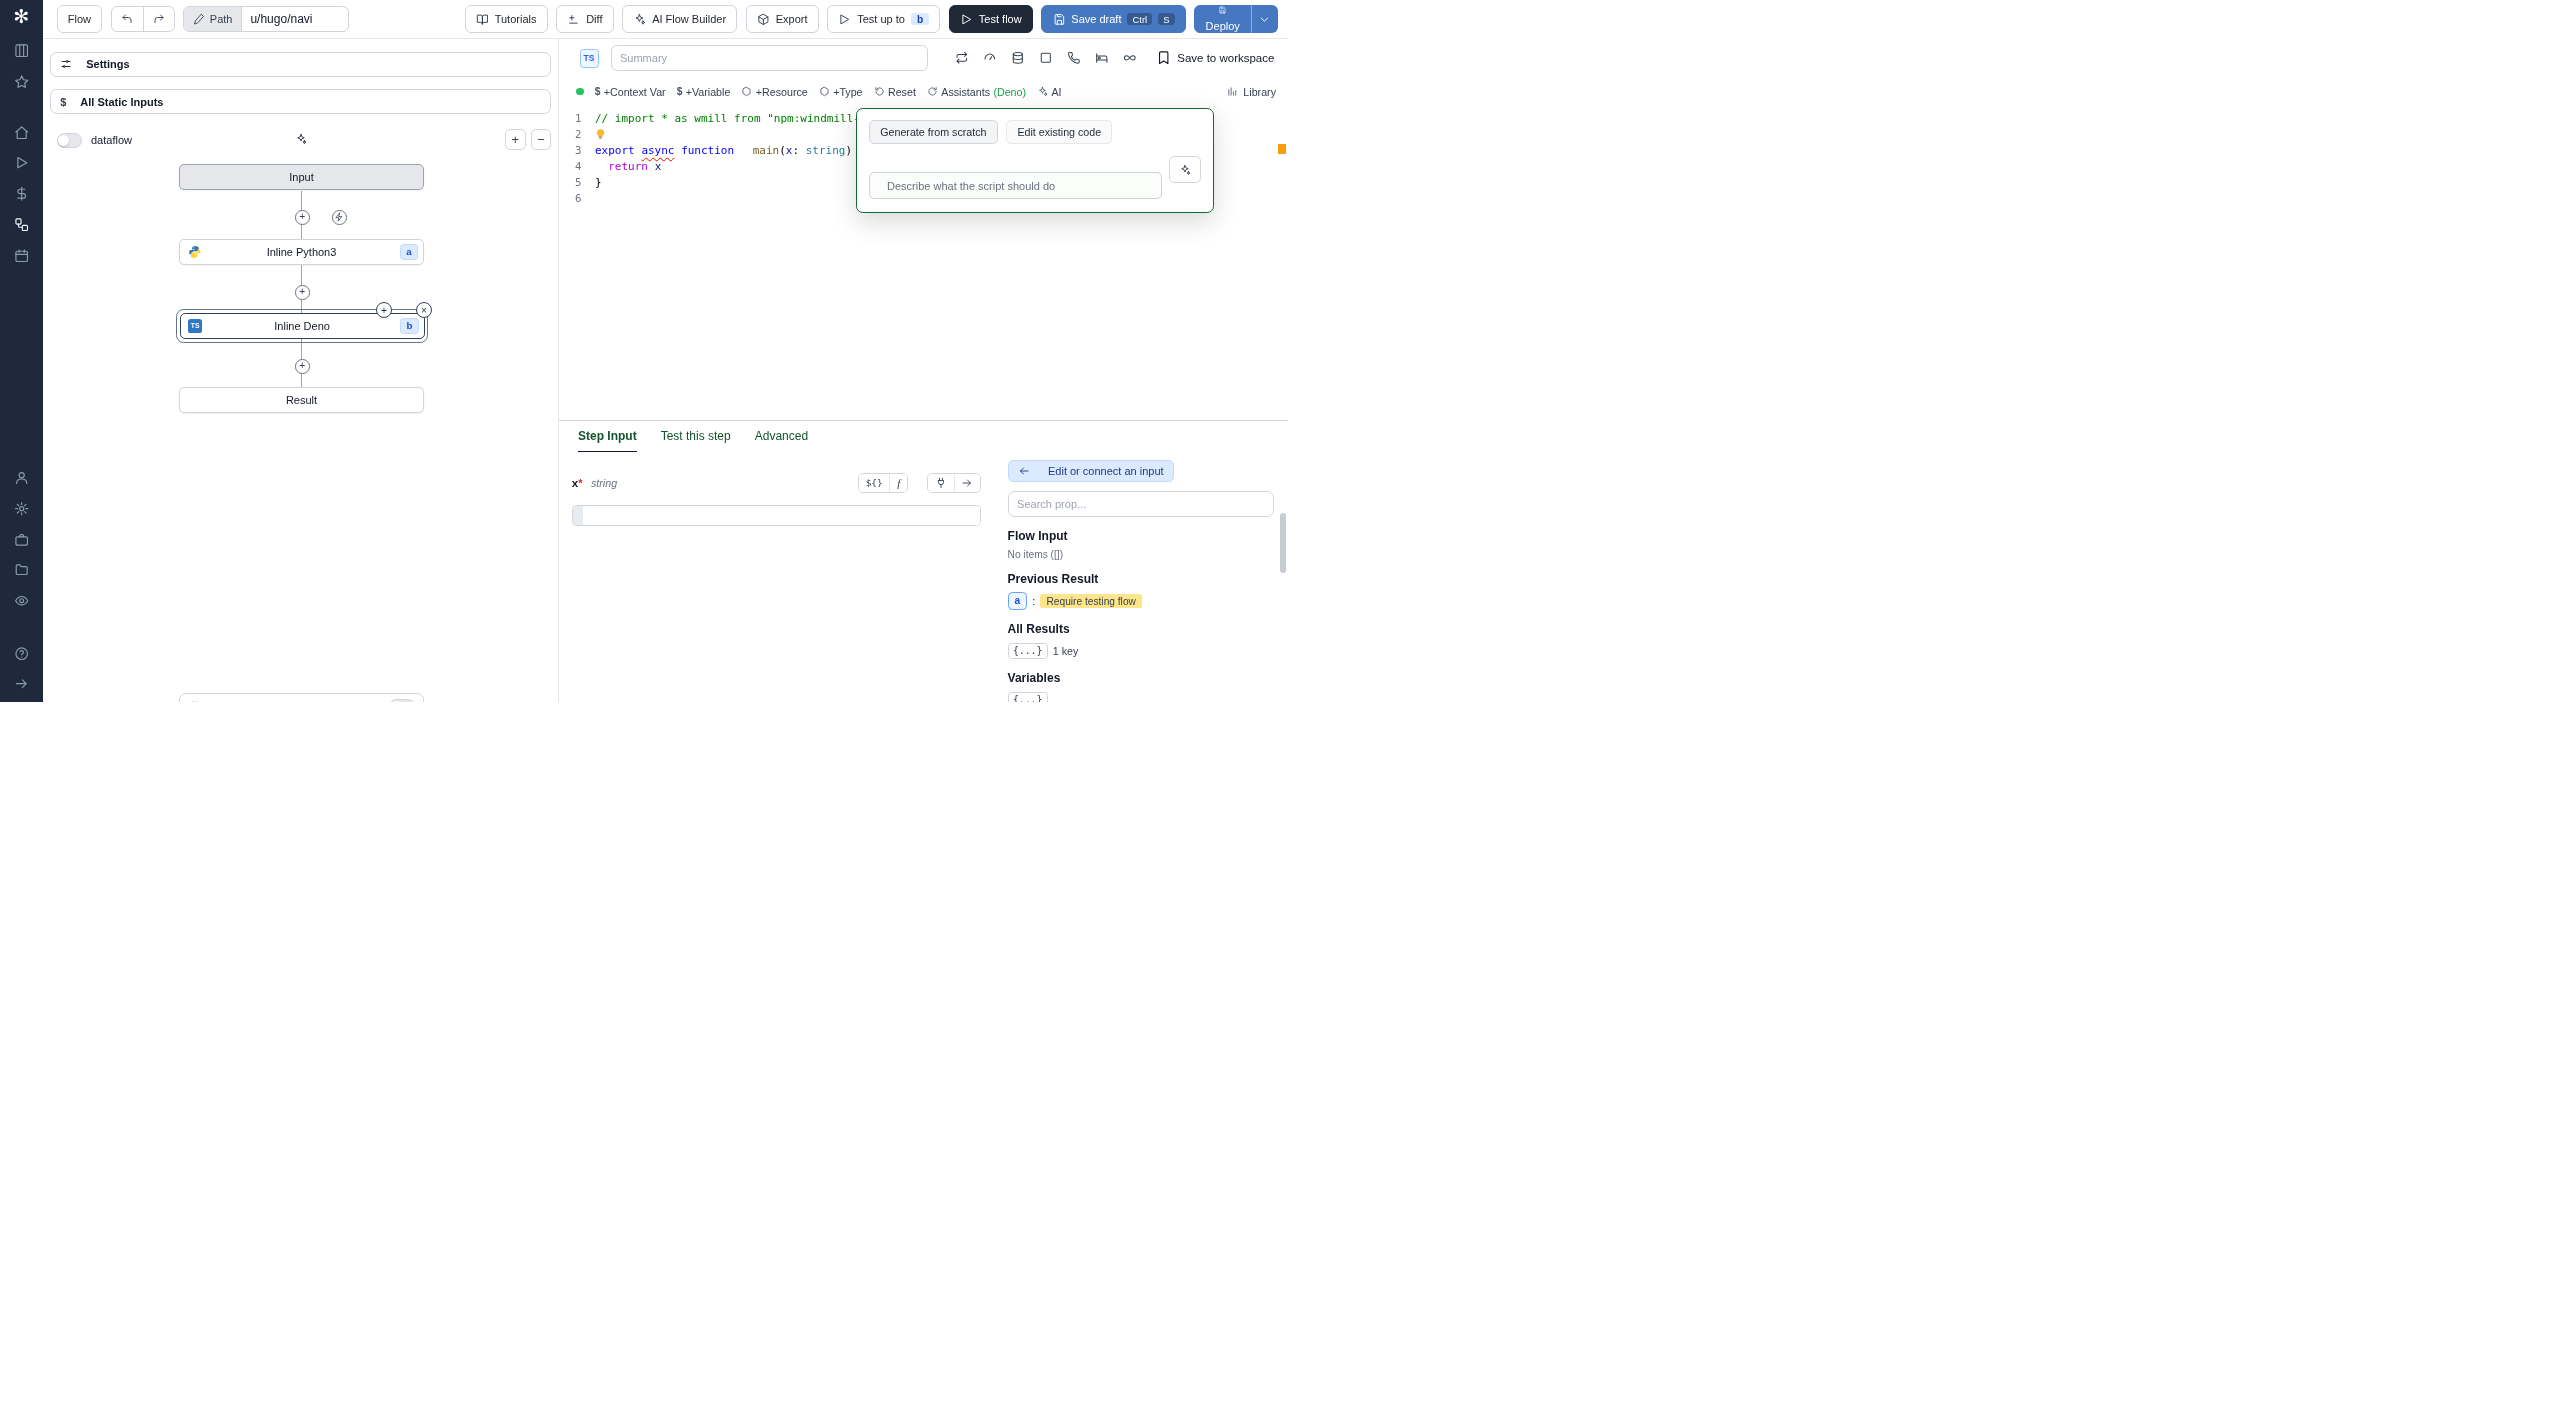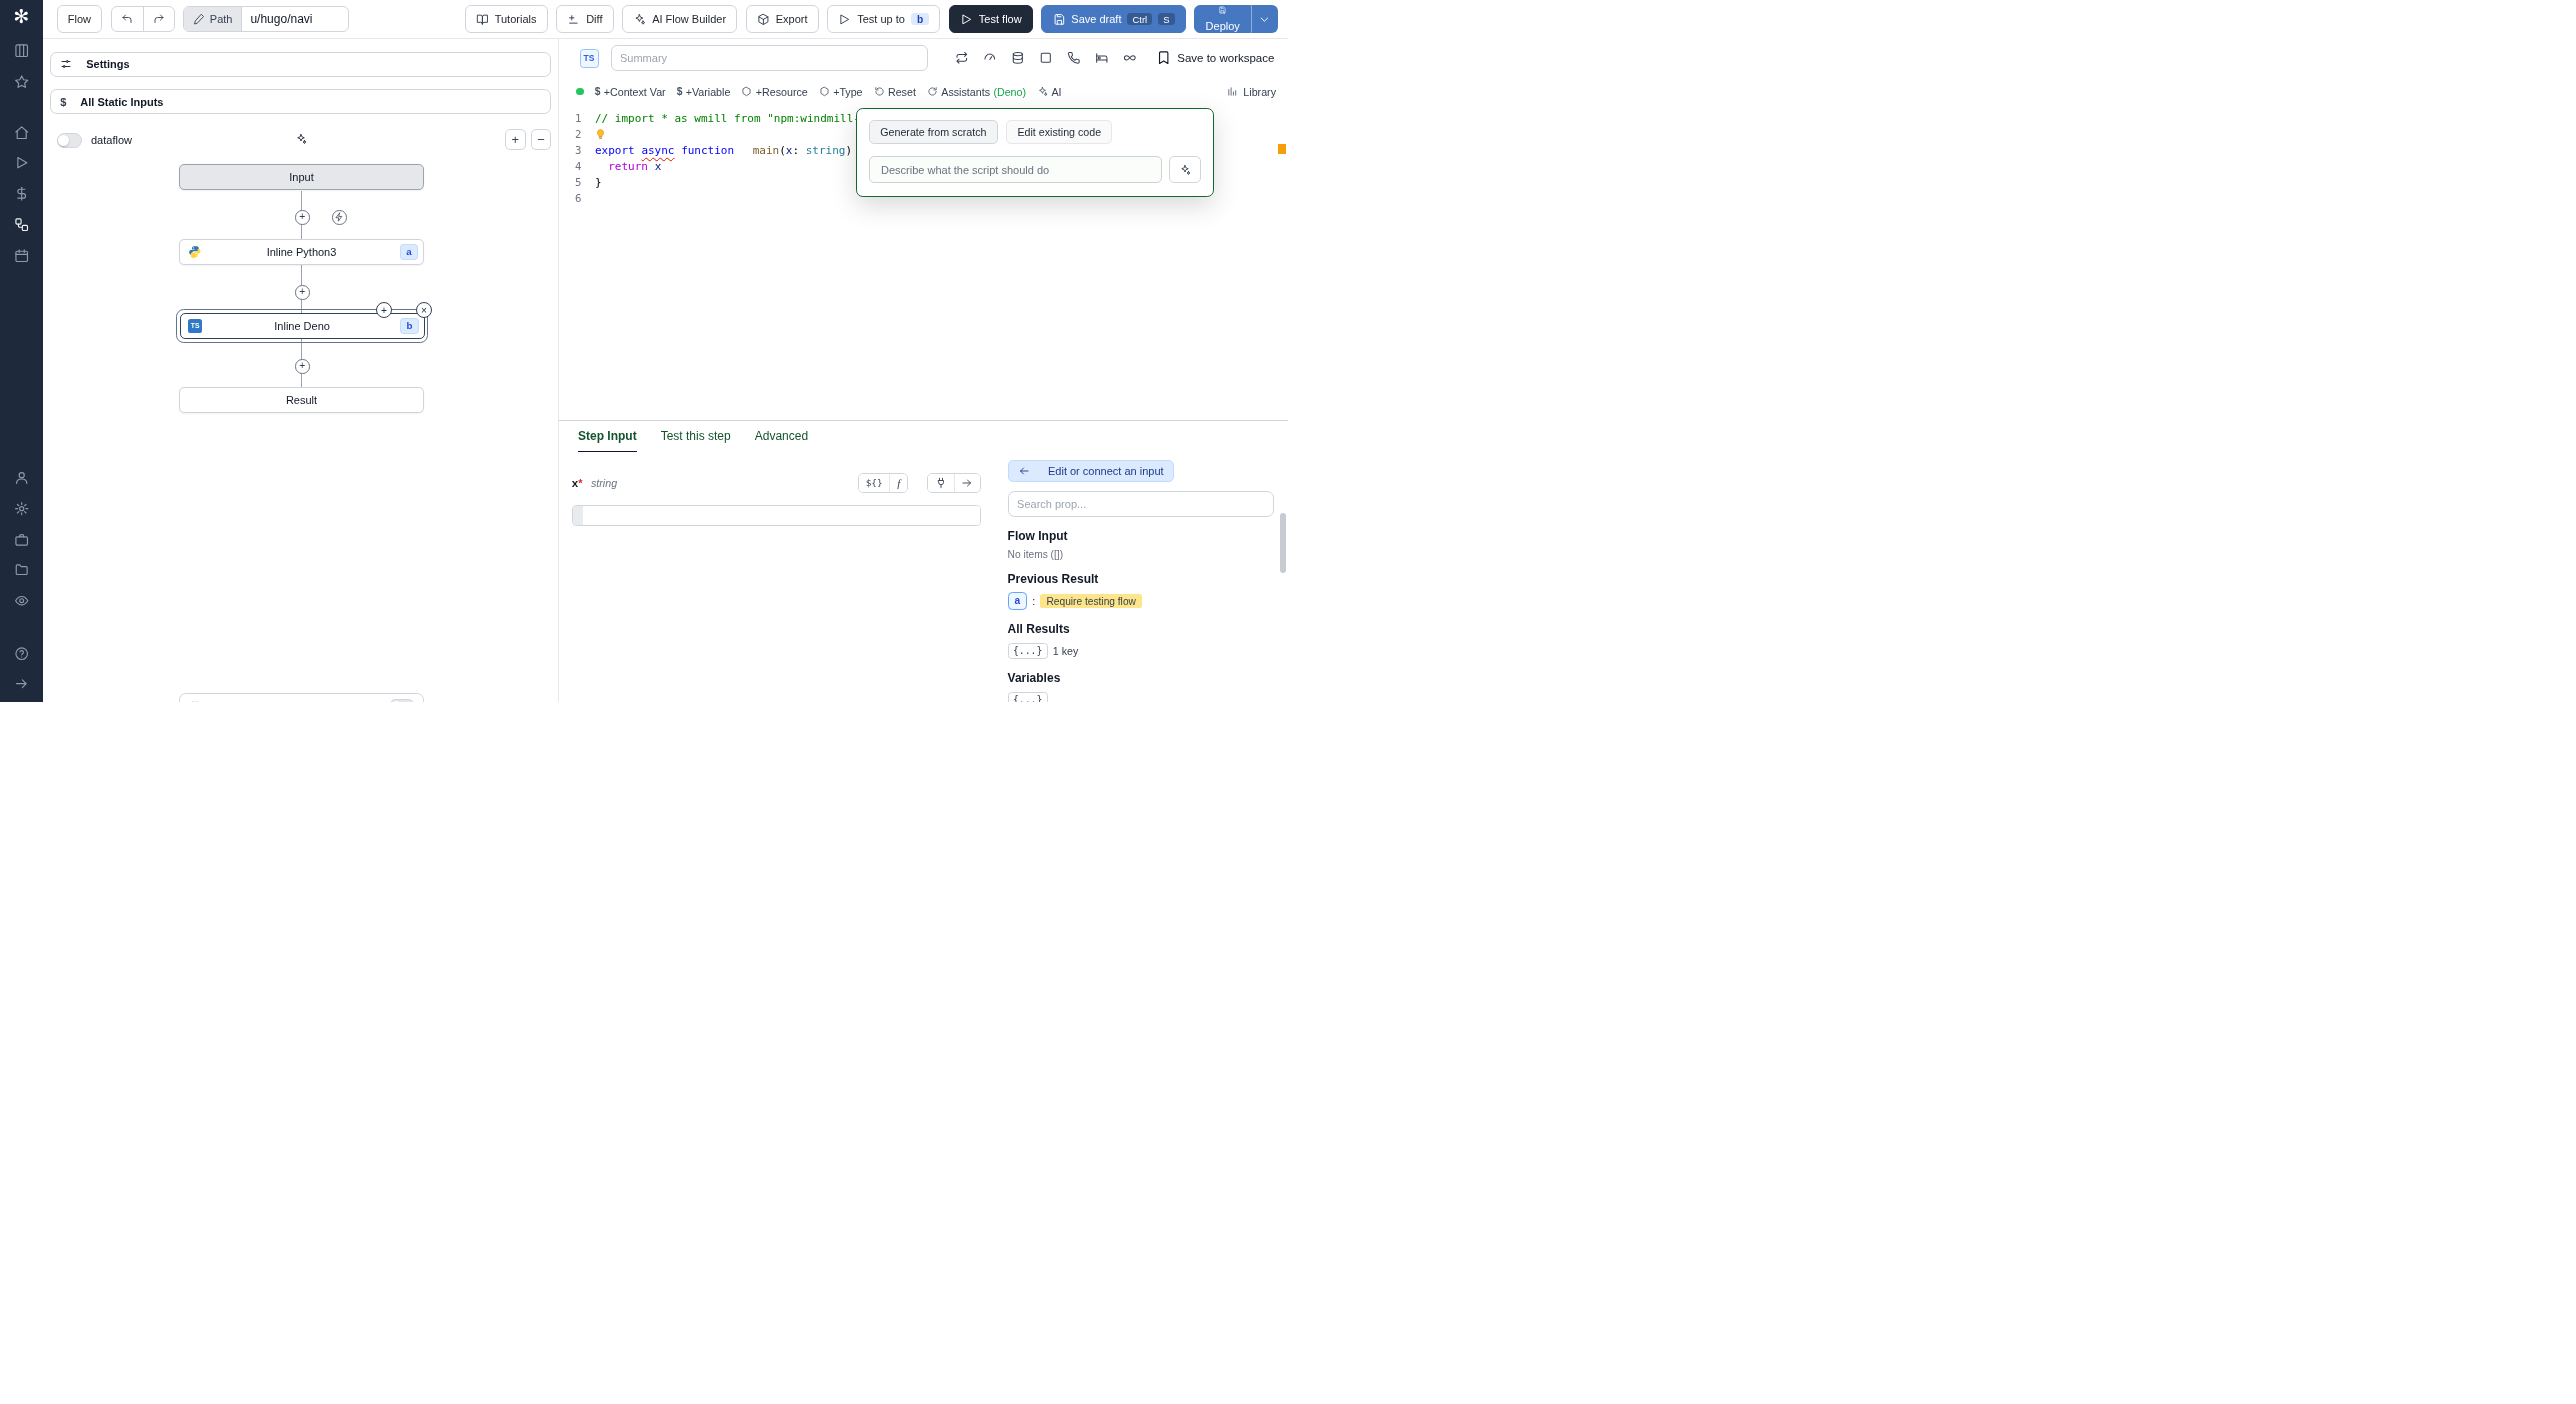--- a/index.html
+++ b/index.html
@@ -98,21 +98,21 @@
   .bulb{display:inline-flex;transform:translateY(1.7px);}
   .ruler{position:absolute;right:0;top:0;bottom:0;width:12px;}
   .marker{position:absolute;right:1.7px;top:38px;width:8.5px;height:10.2px;background:#f59e0b;}
 
   
   .ai-popup{position:absolute;left:297px;top:1.7px;width:358px;background:#fff;border:1.7px solid #166534;border-radius:6.8px;padding:11px 12px 12.8px;box-shadow:0 8.5px 25.6px rgba(0,0,0,.15);z-index:6;font-family:"Liberation Sans",sans-serif;}
   .ai-tabs{display:flex;gap:8.5px;}
   .ai-tab{height:24px;padding:0 10.2px;border-radius:5.1px;font-size:10.7px;border:0.9px solid #d1d5db;background:#f3f4f6;color:#1f2937;cursor:pointer;font-family:inherit;}
   .ai-tab.secondary{background:#fafafa;border-color:#e5e7eb;}
   .ai-row{display:flex;gap:6.8px;margin-top:12.8px;}
-  .ai-input{flex:1;height:27px;border:0.9px solid #cbd5cb;border-radius:5.1px;background:#fafdf9;padding:0 11px;font-size:11px;color:#111827;outline:none;}
+  .ai-input{flex:1;height:27px;border:0.9px solid #cbd5cb;border-radius:5.1px;background:#fafdf9;padding:0 17px;font-size:11px;color:#111827;outline:none;margin-top:16px;}
   .ai-input::placeholder{color:#6b7280;}
   .ai-go{width:32px;height:27px;border:0.9px solid #d1d5db;border-radius:5.1px;background:#fff;display:flex;align-items:center;justify-content:center;color:#374151;cursor:pointer;}
 
   
   .bottom-panel{height:282px;border-top:0.9px solid #d1d5db;display:flex;flex-direction:column;flex-shrink:0;}
   .tabs{height:31px;display:flex;align-items:stretch;gap:24px;padding:0 19px;flex-shrink:0;}
   .tab{display:flex;align-items:center;font-size:12px;color:#14532d;cursor:pointer;border-bottom:1.7px solid transparent;}
   .tab.active{font-weight:600;border-bottom-color:#111827;}
   .bottom-content{flex:1;display:flex;min-height:0;}
   .step-area{flex:1;padding:20.5px 12.8px 0;min-width:0;}

